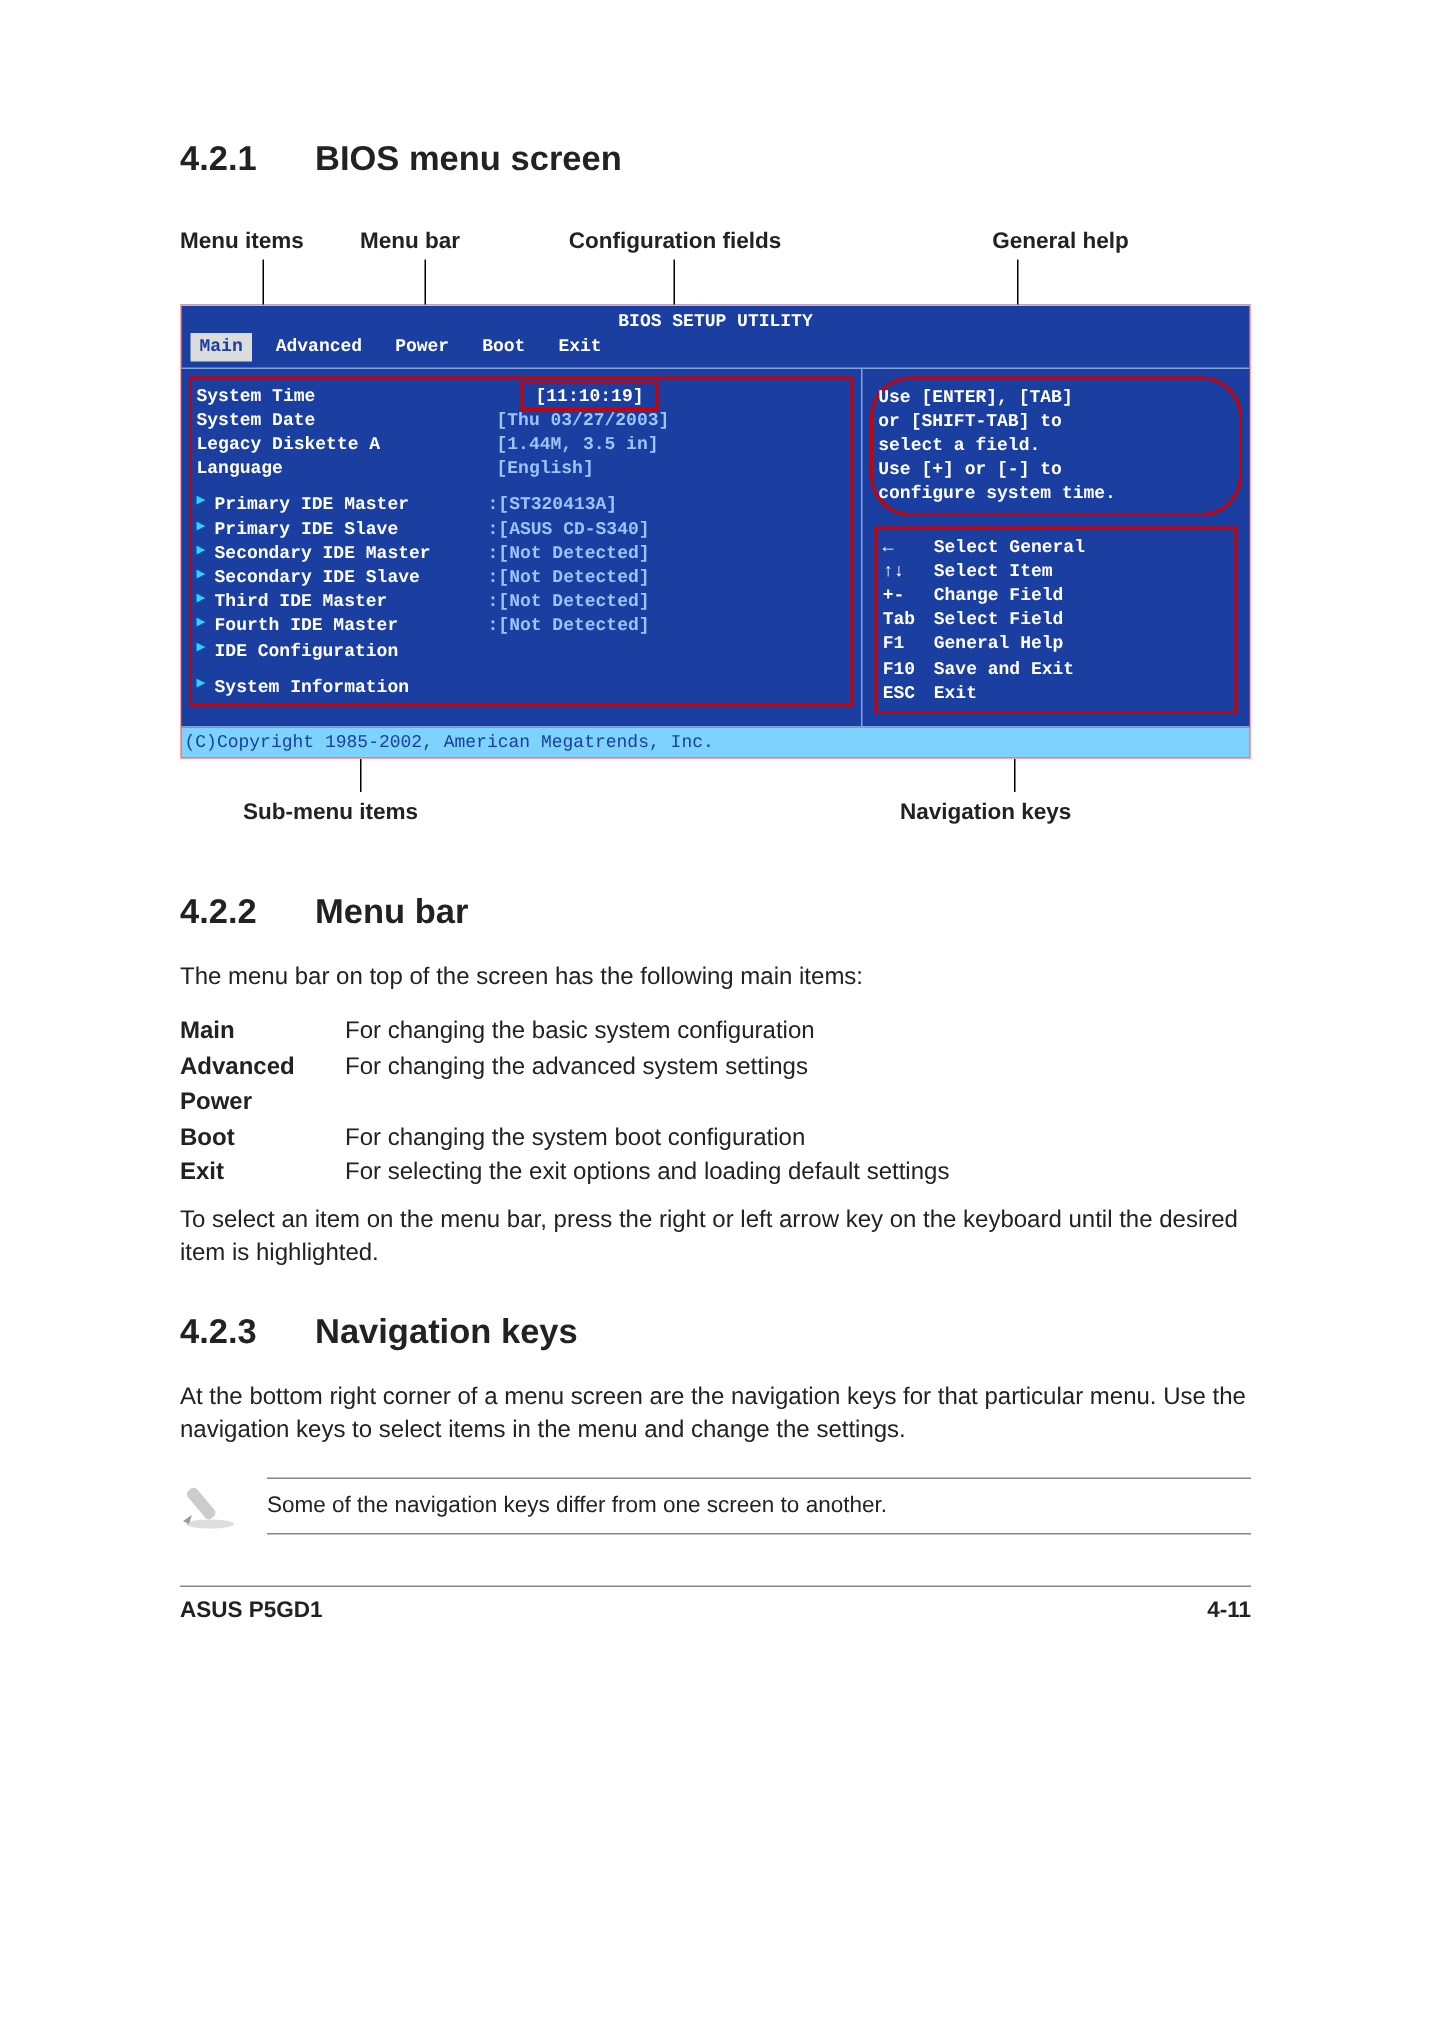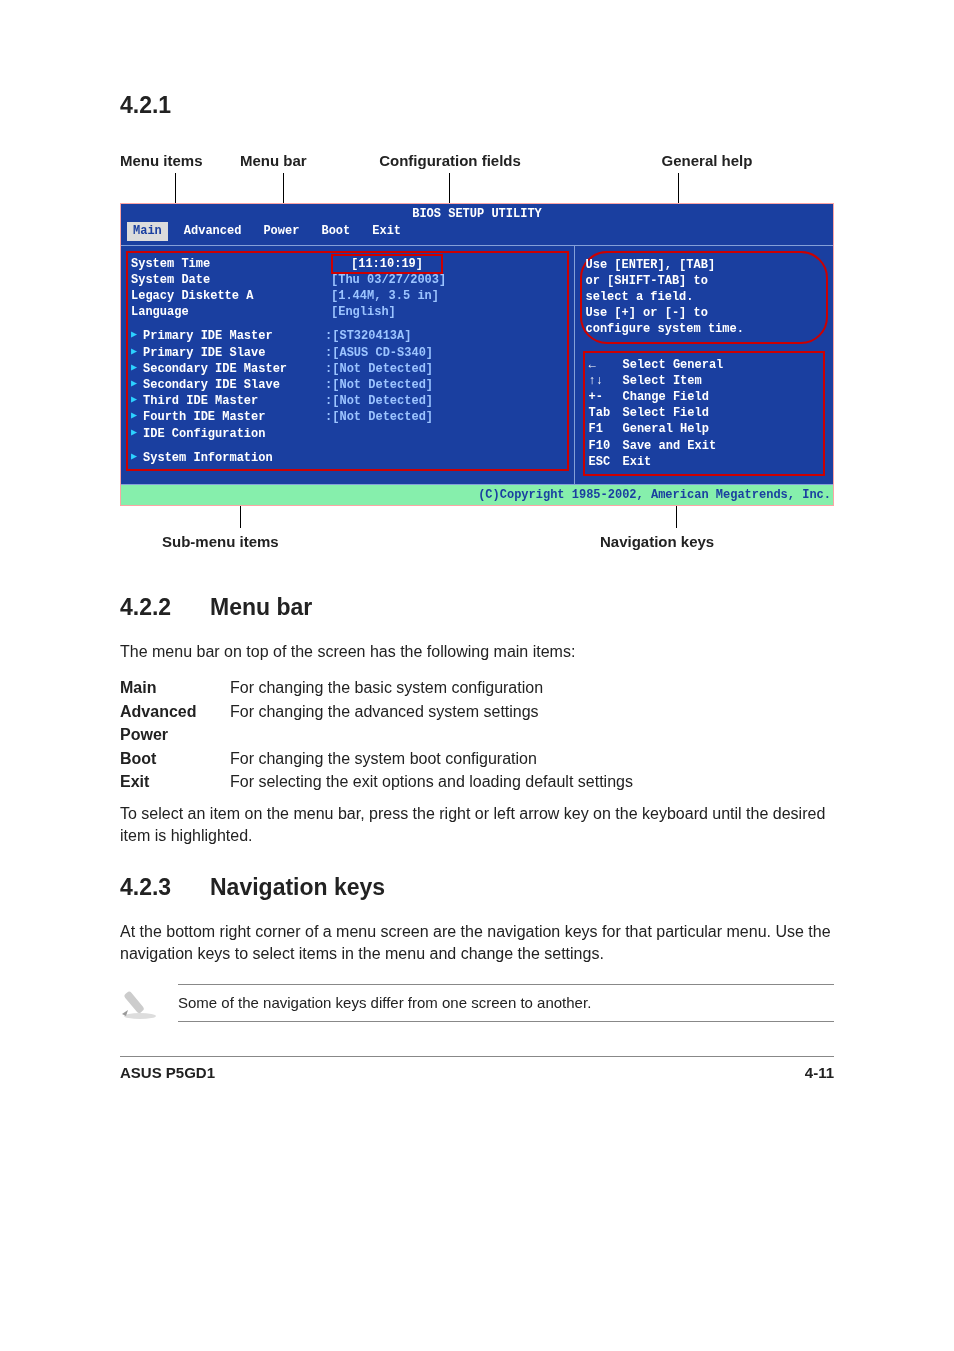--- a/index.html
+++ b/index.html
@@ -64,21 +64,21 @@
   .bios-row { display: flex; }
   .bios-row .lbl { width: 200px; }
   .bios-row .val { color: #9cc4ff; }
   .bios-row.selected { }
   .bios-row.selected .val { color: #fff; }
   .red-box-outer { border: 2px solid #c00; padding: 3px; margin: -3px; }
   .caret { color: #2dd3ff; margin-right: 6px; font-size: 10px; }
   .nav-box { border: 2px solid #c00; padding: 4px; margin-top: 10px; }
   .nav-line { display: flex; }
   .nav-line .key { width: 34px; }
-  .bios-footer { background: #86efac; color: #1a3fa0; text-align: right; padding: 2px; font-weight: bold; }
+  .bios-footer { background: #7dd3fc; color: #1a3fa0; text-align: left; padding: 2px; font-weight: normal; }
 
   
   .anno-row2 {
     display: flex;
     font-weight: bold;
     font-size: 15px;
     margin-top: 4px;
   }
   .anno-line-row2 { display: flex; height: 22px; }
   .anno-line-row2 .v { width: 1px; background: #000; }
@@ -97,20 +97,21 @@
   .note-box .icon { width: 42px; flex-shrink: 0; }
   .note-box .txt { flex: 1; border-top: 1px solid #888; border-bottom: 1px solid #888; padding: 8px 0; font-size: 15px; }
 
   .page-footer { display: flex; justify-content: space-between; font-weight: bold; font-size: 15px; border-top: 1px solid #888; padding-top: 6px; margin-top: 20px; }
 </style>
 </head>
 <body>
 
 <div class="sec-head">
   <span class="num">4.2.1</span>
+  <span>BIOS menu screen</span>
 </div>
 
 <div class="anno-row">
   <div class="a1">Menu items</div>
   <div class="a2">Menu bar</div>
   <div class="a3">Configuration fields</div>
   <div class="a4">General help</div>
 </div>
 <div class="anno-line-row">
   <div class="sp1"></div>
@@ -130,21 +131,21 @@
     <div>Advanced</div>
     <div>Power</div>
     <div>Boot</div>
     <div>Exit</div>
   </div>
   <div class="bios-body">
     <div class="bios-left">
       <div class="red-box-outer">
         <div class="bios-row selected">
           <span class="lbl">System Time</span>
-          <span class="val" style="border:2px solid #c00;padding:0 18px;margin:-2px 0;">[11:10:19]</span>
+          <span class="val" style="border:2px solid #c00;padding:0 8px;margin:-2px 16px;">[11:10:19]</span>
         </div>
         <div class="bios-row">
           <span class="lbl">System Date</span>
           <span class="val">[Thu 03/27/2003]</span>
         </div>
         <div class="bios-row">
           <span class="lbl">Legacy Diskette A</span>
           <span class="val">[1.44M, 3.5 in]</span>
         </div>
         <div class="bios-row">

